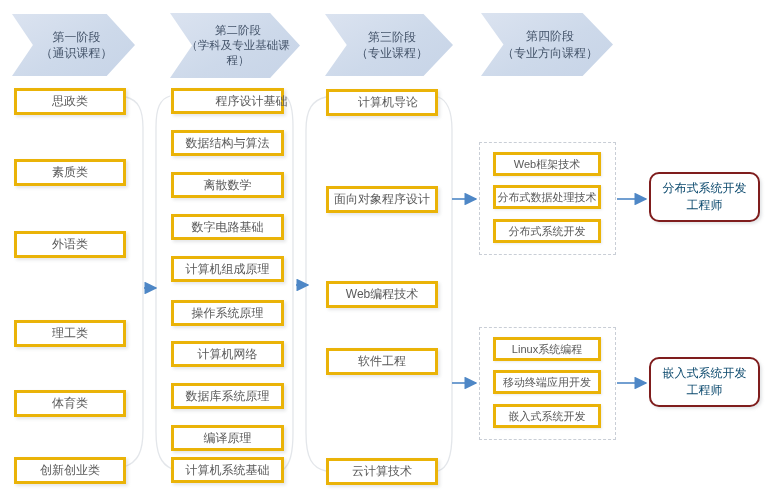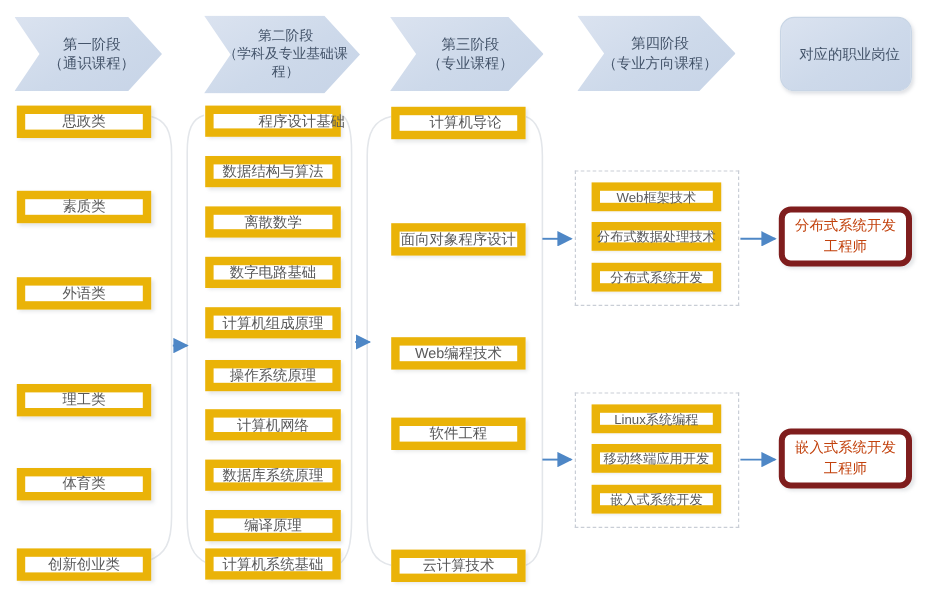--- a/index.html
+++ b/index.html
@@ -18,33 +18,33 @@
   .stage .txt{
     position:relative;display:flex;flex-direction:column;align-items:center;justify-content:center;
     width:100%;height:100%;text-align:center;font-size:12px;line-height:1.35;color:#44546a;
     padding:0 8px 0 14px;box-sizing:border-box;
   }
   .stage .txt span{white-space:nowrap;}
   .stage.small .txt{font-size:11.5px;line-height:1.3;}
 
   .course{
     position:absolute;z-index:2;display:flex;align-items:center;justify-content:center;
-    background:#ffffff;border:7px solid #eab308;box-shadow:2px 2px 3px rgba(130,140,150,.22);
+    background:#ffffff;border:3px solid #eab308;box-shadow:2px 2px 3px rgba(130,140,150,.22);
     font-size:12px;color:#595959;text-align:center;box-sizing:border-box;white-space:nowrap;
   }
   .c1{left:14px;width:112px;height:27px;}
   .c2{left:171px;width:113px;height:26px;}
   .c3{left:326px;width:112px;height:27px;}
   .c4{left:493px;width:108px;height:24px;font-size:11px;box-shadow:1px 1px 2px rgba(130,140,150,.18);}
   .group{position:absolute;z-index:1;left:479px;width:137px;height:113px;border:1px dashed #c9ced6;box-sizing:border-box;}
   .job{
     position:absolute;z-index:2;left:649px;width:111px;height:50px;border-radius:10px;
-    border:5px solid #7f1d1d;box-shadow:2px 2px 3px rgba(130,140,150,.22);background:#fff;
+    border:2px solid #7f1d1d;box-shadow:2px 2px 3px rgba(130,140,150,.22);background:#fff;
     display:flex;align-items:center;justify-content:center;text-align:center;
-    font-size:12px;color:#c2410c;line-height:1.45;padding:0 6px;box-sizing:border-box;word-break:break-all;
+    font-size:12px;color:#0c4a6e;line-height:1.45;padding:0 6px;box-sizing:border-box;word-break:break-all;
   }
 </style>
 </head>
 <body>
 
 <div class="canvas">
 
   <svg class="layer" width="771" height="501" viewBox="0 0 771 501">
     <defs>
       <marker id="ah" viewBox="0 0 10 10" refX="9" refY="5" markerWidth="8" markerHeight="8" orient="auto">
@@ -87,26 +87,20 @@
       <span>（专业课程）</span>
     </div>
   </div>
   <div class="stage" style="left:481px;top:13px;width:132px;height:63px;">
     <div class="bg chevron"></div>
     <div class="txt">
       <span>第四阶段</span>
       <span>（专业方向课程）</span>
     </div>
   </div>
-  <div class="stage" style="left:650px;top:14px;width:110px;height:62px;">
-    <div class="bg rounded"></div>
-    <div class="txt">
-      <span>对应的职业岗位</span>
-    </div>
-  </div>
 
   <div class="course c1" style="top:88px;">思政类</div>
   <div class="course c1" style="top:159px;">素质类</div>
   <div class="course c1" style="top:231px;">外语类</div>
   <div class="course c1" style="top:320px;">理工类</div>
   <div class="course c1" style="top:390px;">体育类</div>
   <div class="course c1" style="top:457px;">创新创业类</div>
 
   <div class="course c2" style="top:88px;padding-left:48px;">程序设计基础</div>
   <div class="course c2" style="top:130px;">数据结构与算法</div>

